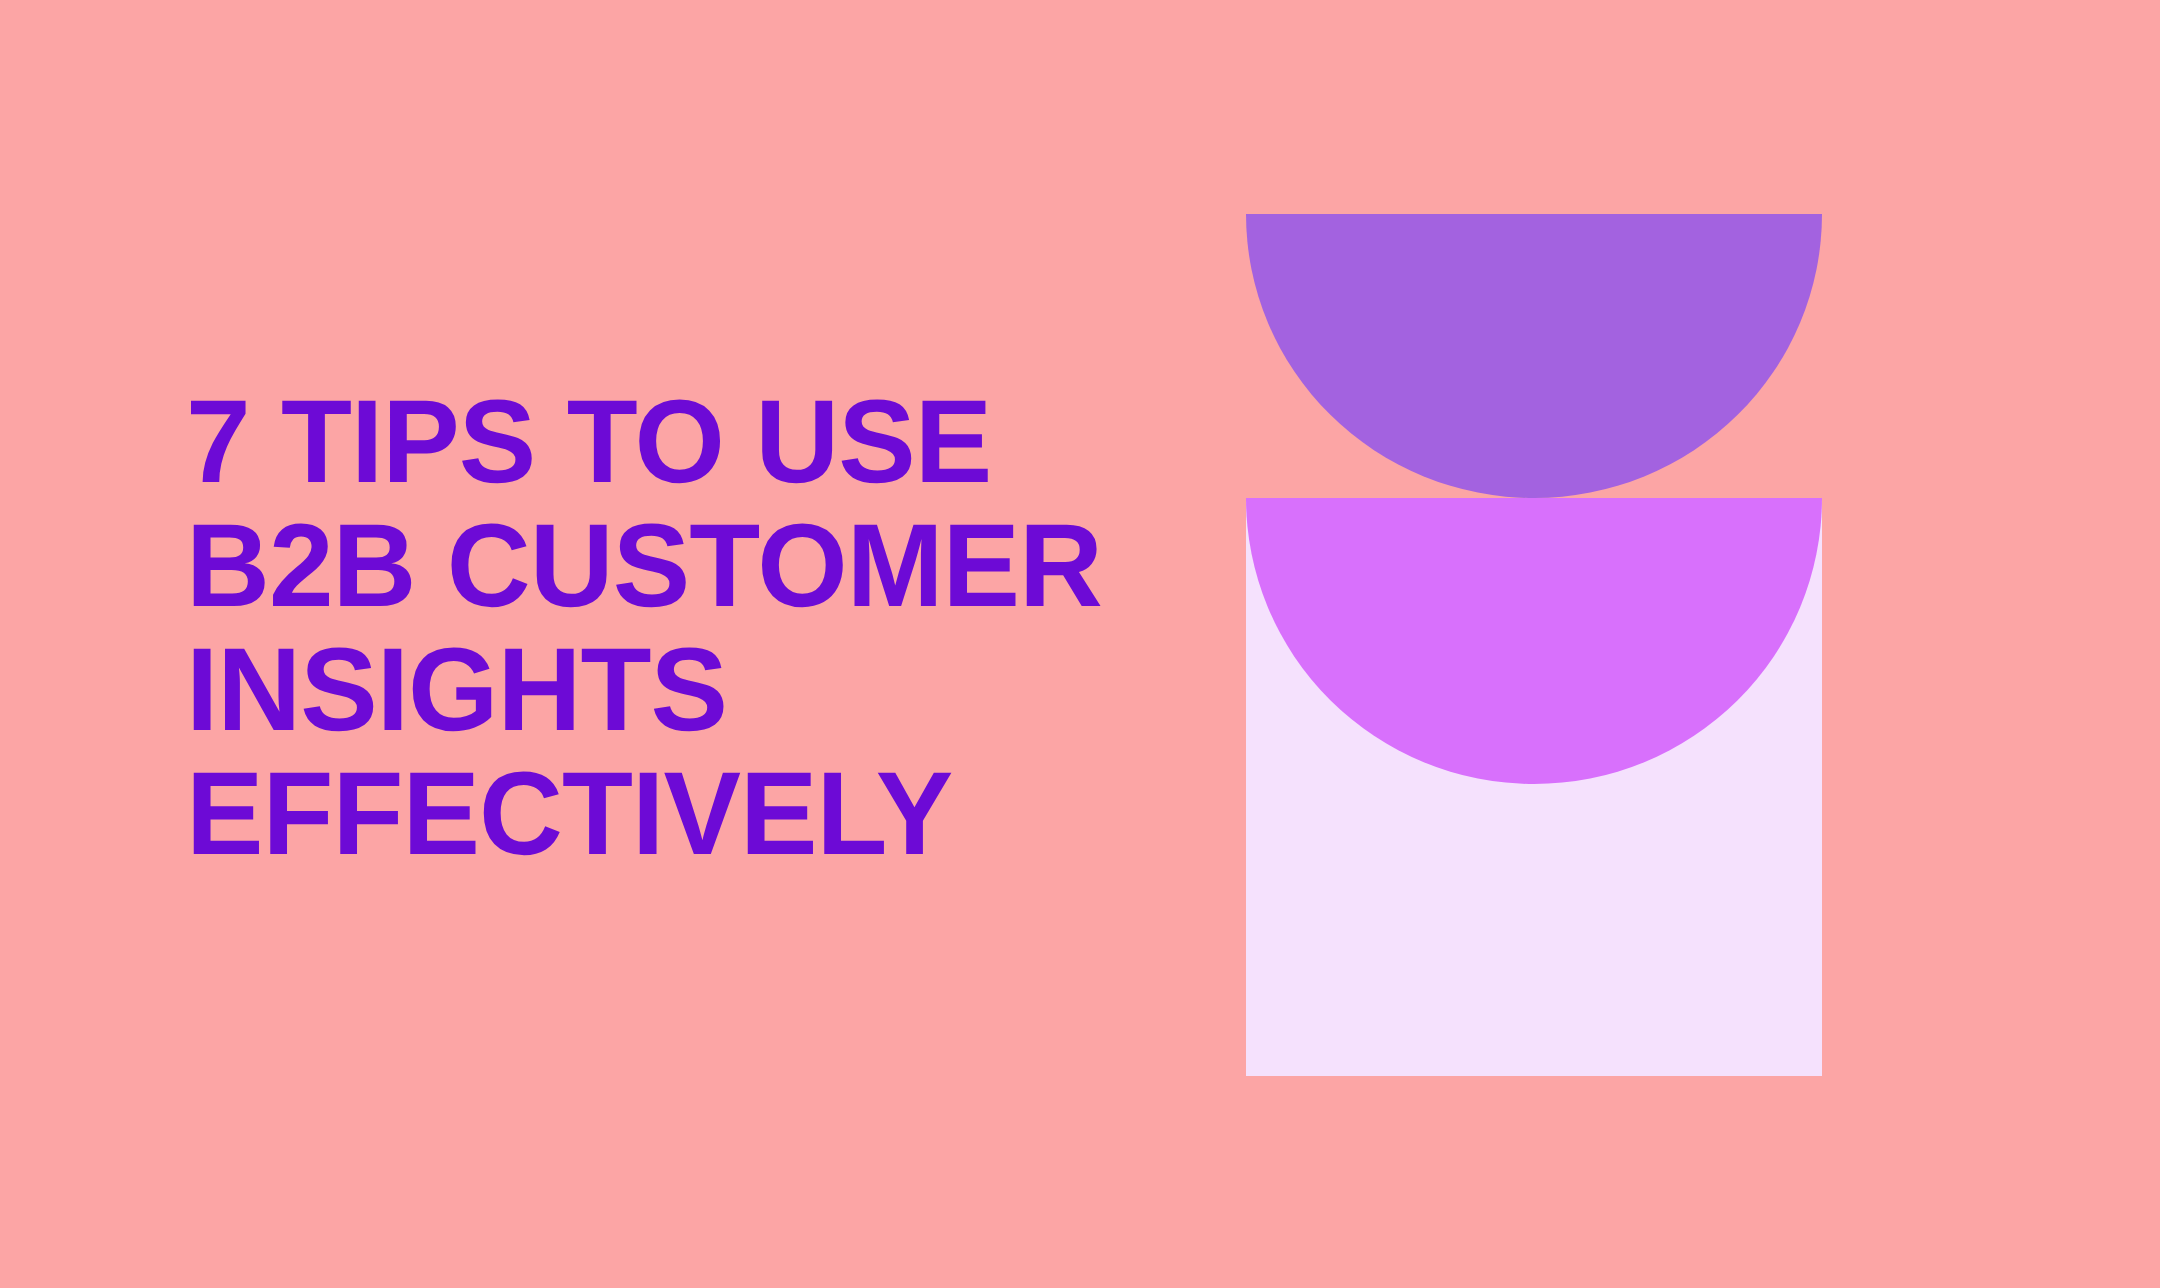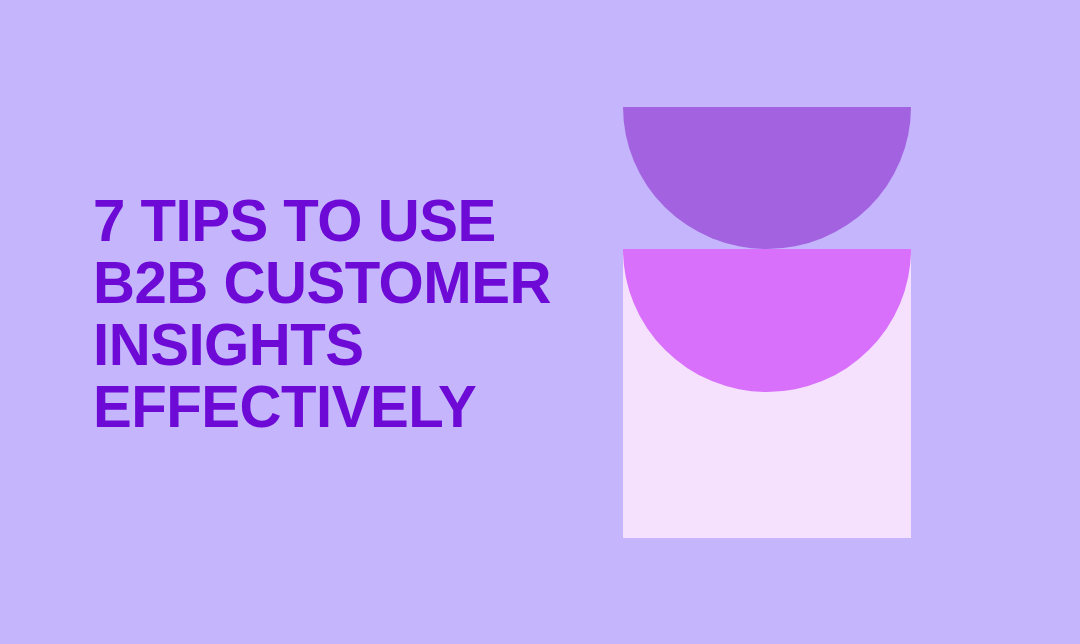--- a/index.html
+++ b/index.html
@@ -10,21 +10,21 @@
     width: 1080px;
     height: 644px;
     overflow: hidden;
     font-family: "Liberation Sans", sans-serif;
   }
 
   #canvas {
     position: relative;
     width: 1080px;
     height: 644px;
-    background: #c4b5fd;
+    background: #fca5a5;
     overflow: hidden;
   }
 
   
   #headline {
     position: absolute;
     left: 93px;
     top: 190px;
     width: 520px;
   }

